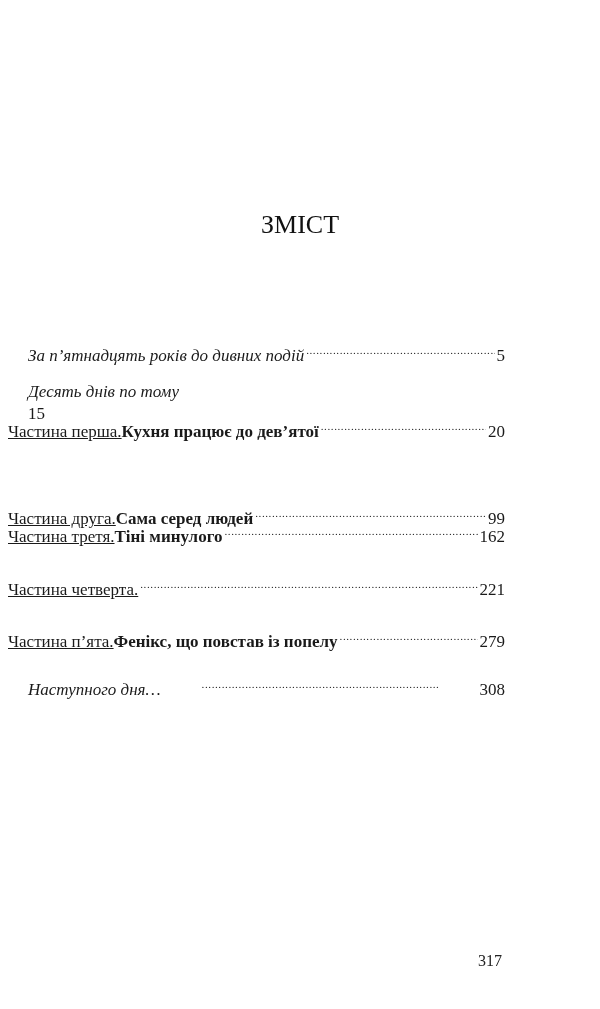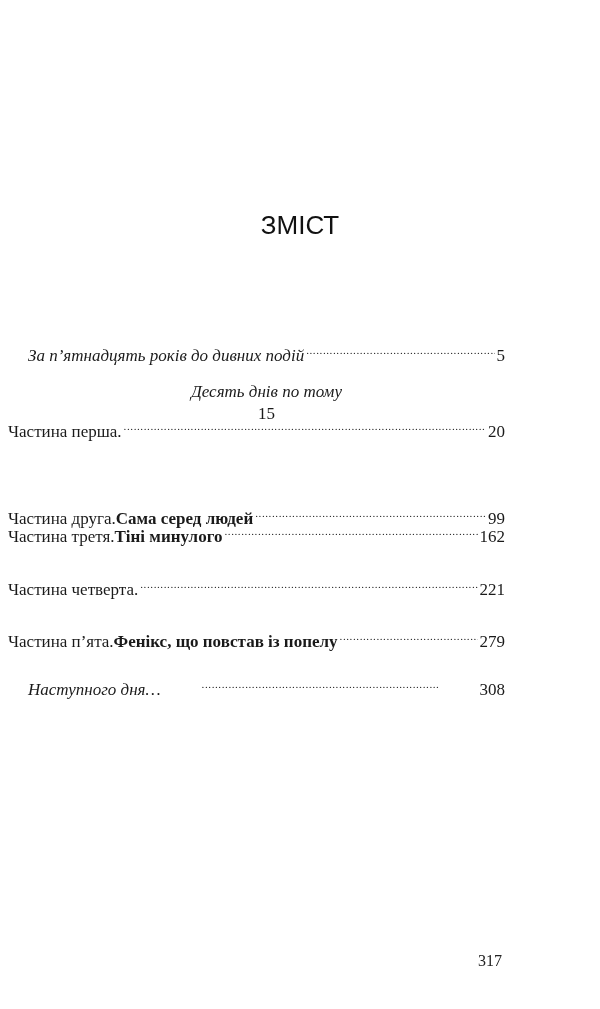--- a/index.html
+++ b/index.html
@@ -2,30 +2,30 @@
 <html><head>
 <meta charset="utf-8">
 <style>
   html, body { margin: 0; padding: 0; }
   body {
     width: 600px; height: 1009px; background: #ffffff; position: relative; overflow: hidden;
     font-family: "Liberation Serif", "DejaVu Serif", serif; color: #1a1a1a;
   }
   .title {
     position: absolute; top: 210px; left: 0; width: 600px; text-align: center;
-    font-family: Liberation Sans, sans-serif;
+    font-family: Liberation Serif, serif;
     font-size: 26px; letter-spacing: 0px; color: #111;
   }
   .toc { position: absolute; left: 0; top: 0; width: 600px; }
   .entry {
-    position: absolute; display: flex; align-items: center;
+    position: absolute; display: flex; align-items: flex-start;
     font-size: 17px; line-height: 22px; white-space: nowrap; right: 95px;
   }
   .entry.italic .label { font-style: italic; }
-  .entry .prefix { font-weight: normal; }
+  .entry .prefix { font-weight: normal; text-decoration: underline; }
   .entry .name { font-weight: bold; }
   .leader {
     flex: 1; overflow: hidden; margin: 0 2px; position: relative; height: 14px; align-self: baseline;
   }
   .leader::after {
     content: "................................................................................................................................................................................................................";
     position: absolute; left: 0; bottom: -2px; font-size: 11px; letter-spacing: 0.6px; color: #222;
     font-weight: normal; font-style: normal;
   }
   .page { font-weight: normal; font-style: normal; }
@@ -44,20 +44,21 @@
     <span class="leader"></span>
     <span class="page">5</span>
   </div>
   <div class="entry italic" style="top:381px; left:28px;flex-direction:column;">
     <span class="label">Десять днів по тому</span>
     <span class="leader"></span>
     <span class="page">15</span>
   </div>
   <div class="entry" style="top:421px; left:8px;">
     <span class="prefix">Частина перша. </span>
+    <span class="name">Кухня працює до дев’ятої</span>
     <span class="leader"></span>
     <span class="page">20</span>
   </div>
   <div class="entry" style="top:474px; left:8px;margin-top:34px;">
     <span class="prefix">Частина друга. </span>
     <span class="name">Сама серед людей</span>
     <span class="leader"></span>
     <span class="page">99</span>
   </div>
   <div class="entry" style="top:526px; left:8px;">

